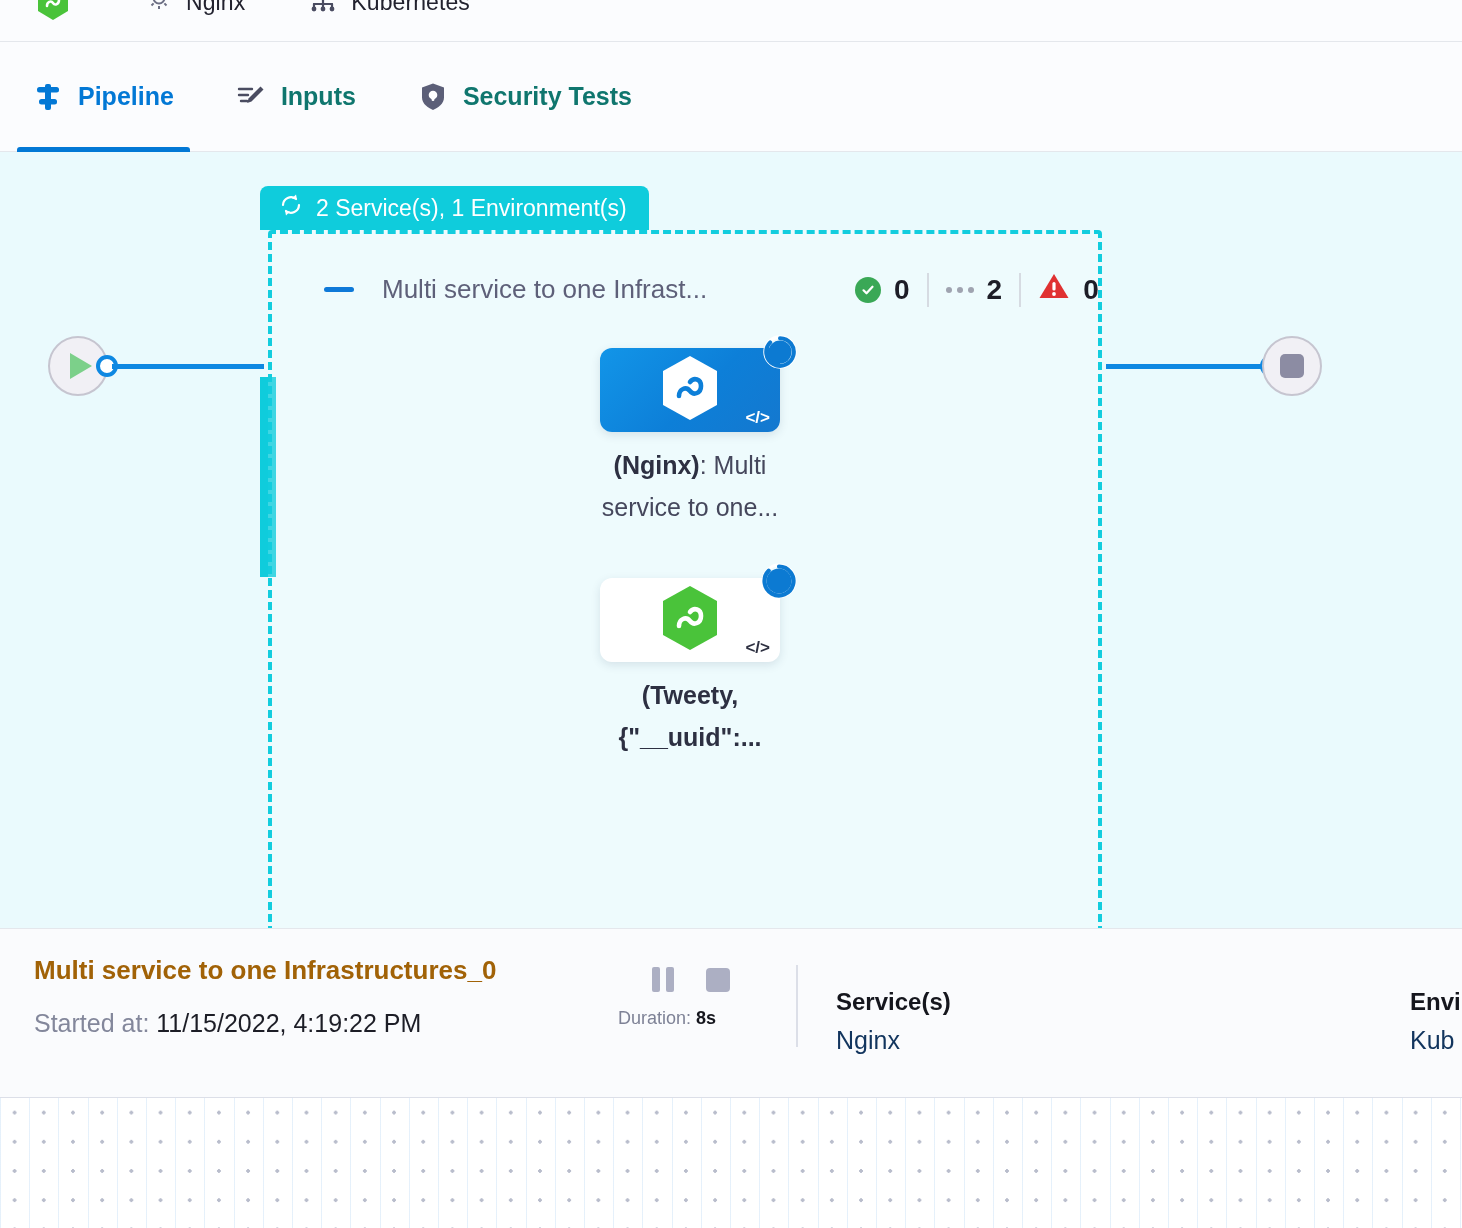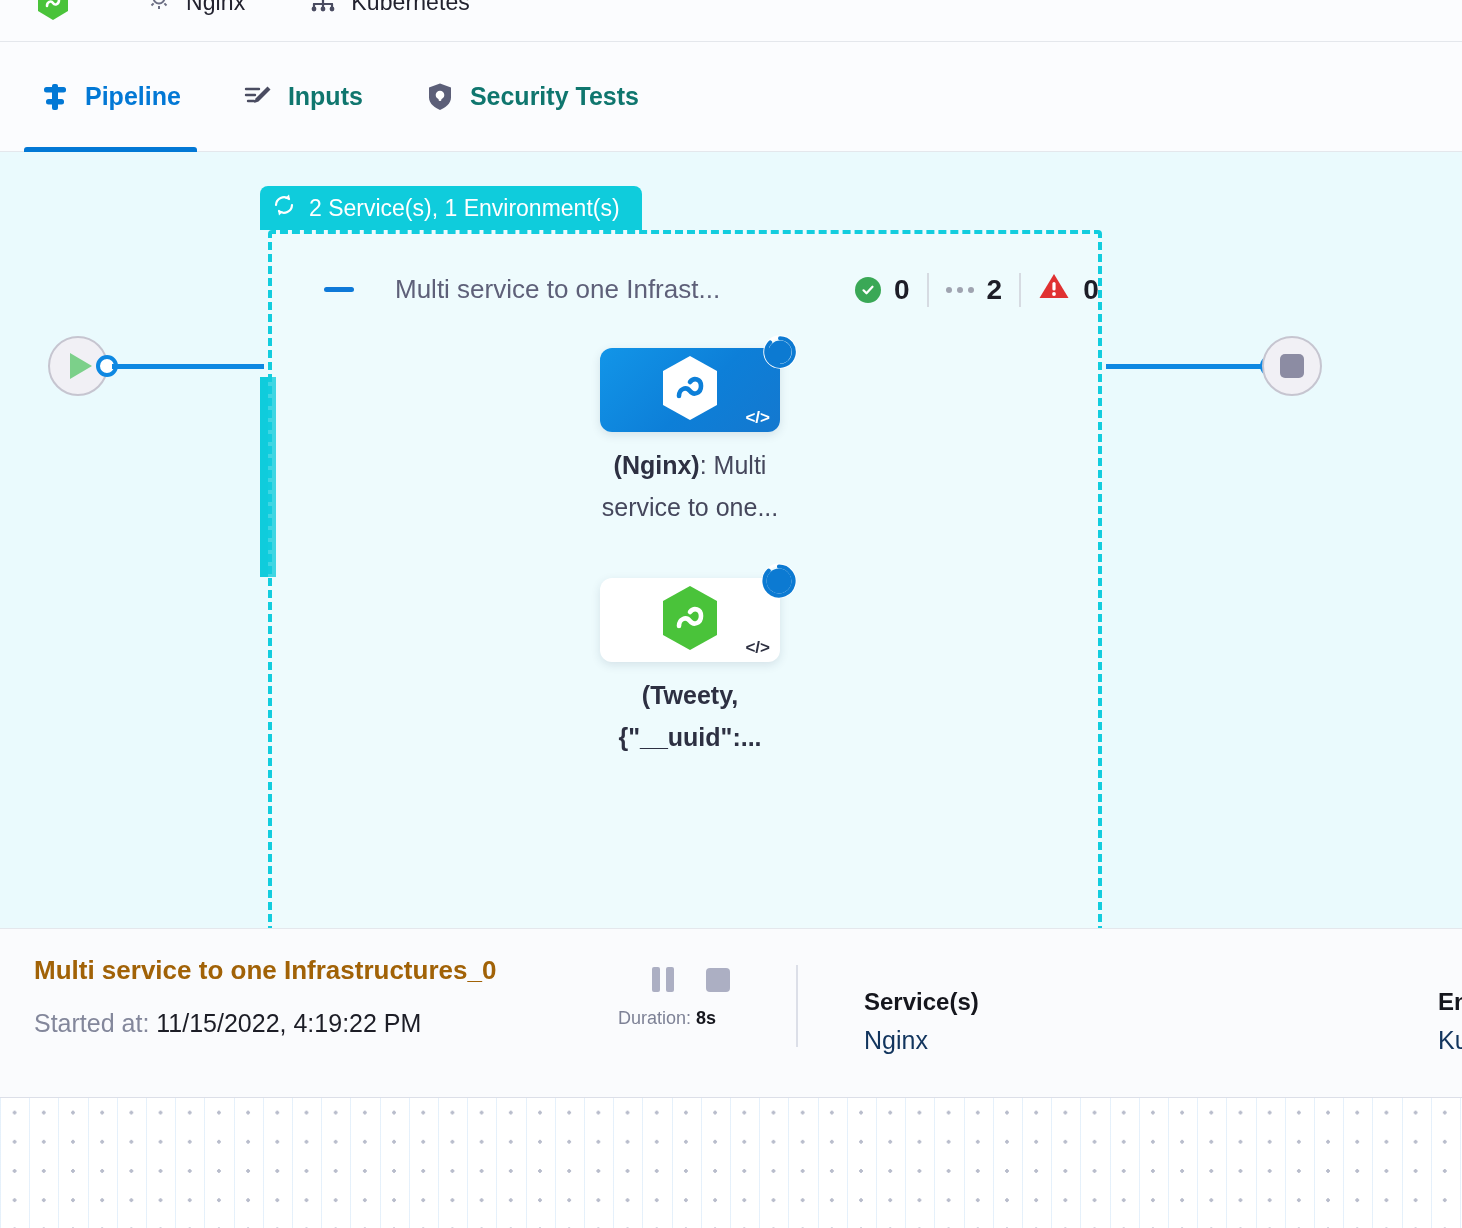--- a/index.html
+++ b/index.html
@@ -28,21 +28,21 @@
     position: relative; display: inline-block;
   }
   .hexagon svg { display: block; }
 
   
   .tabbar {
     position: absolute; left: 0; top: 42px; width: 1462px; height: 110px;
     background: #fbfcfe;
     border-bottom: 1px solid #e4e7ec;
     display: flex; align-items: center;
-    padding-left: 24px;
+    padding-left: 17px;
   }
   .tab {
     display: flex; align-items: center; gap: 15px;
     height: 110px; padding: 0 16px;
     position: relative; cursor: pointer;
   }
   .tab + .tab { margin-left: 30px; }
   .tab-label { font-size: 25px; font-weight: 700; color: #0f766e; white-space: nowrap; }
   .tab.active .tab-label { color: #0278d5; }
   .tab.active::after {
@@ -82,39 +82,39 @@
     position: absolute; height: 5px; background: #0e88e2;
   }
 
   
   .group-badge {
     position: absolute;
     background: #0fccdc;
     color: #ffffff;
     border-radius: 8px 8px 0 0;
     display: flex; align-items: center; gap: 12px;
-    padding: 0 22px 0 11px;
+    padding: 0 22px 0 18px;
     height: 44px;
     font-size: 23px;
     white-space: nowrap;
   }
   .group-spine {
     position: absolute; background: #0fccdc;
   }
 
   
   .group-box {
     position: absolute;
     border: 4px dashed #12cdde;
     border-radius: 4px;
     background: rgba(255,255,255,0.20);
   }
 
   .group-header {
-    position: absolute; display: flex; align-items: center; gap: 13px;
+    position: absolute; display: flex; align-items: center; gap: 0;
   }
   .collapse-dash {
     width: 30px; height: 5px; background: #0e79d8; border-radius: 3px;
     margin-right: 28px;
   }
   .group-title {
     font-size: 26px; color: #5e6079; font-weight: 400; white-space: nowrap;
   }
 
   .status-strip {
@@ -190,21 +190,21 @@
   .duration {
     position: absolute; left: 618px; top: 1008px;
     font-size: 18px; color: #7e8296; white-space: nowrap;
   }
   .duration b { color: #15161d; font-weight: 700; }
 
   .vdivider {
     position: absolute; left: 796px; top: 965px; width: 2px; height: 82px; background: #dcdfe8;
   }
 
-  .meta-col { position: absolute; margin-left: 28px; }
+  .meta-col { position: absolute; }
   .meta-head { font-size: 24px; font-weight: 700; color: #15161d; white-space: nowrap; }
   .meta-link { font-size: 25px; color: #12355e; margin-top: 10px; white-space: nowrap; cursor: pointer; }
 
   
   .dotgrid {
     position: absolute; left: 0; top: 1098px; width: 1462px; height: 130px;
     background:
       repeating-linear-gradient(to right, rgba(225,238,250,0.85) 0 1px, transparent 1px 29.2px),
       radial-gradient(circle, #b9bdcc 1.6px, transparent 1.7px) 0 0 / 29.2px 29.2px,
       #ffffff;

